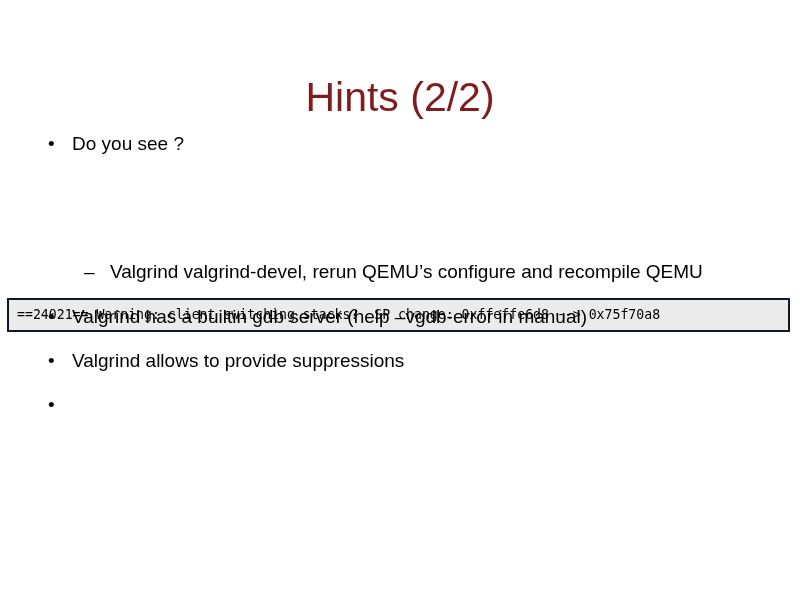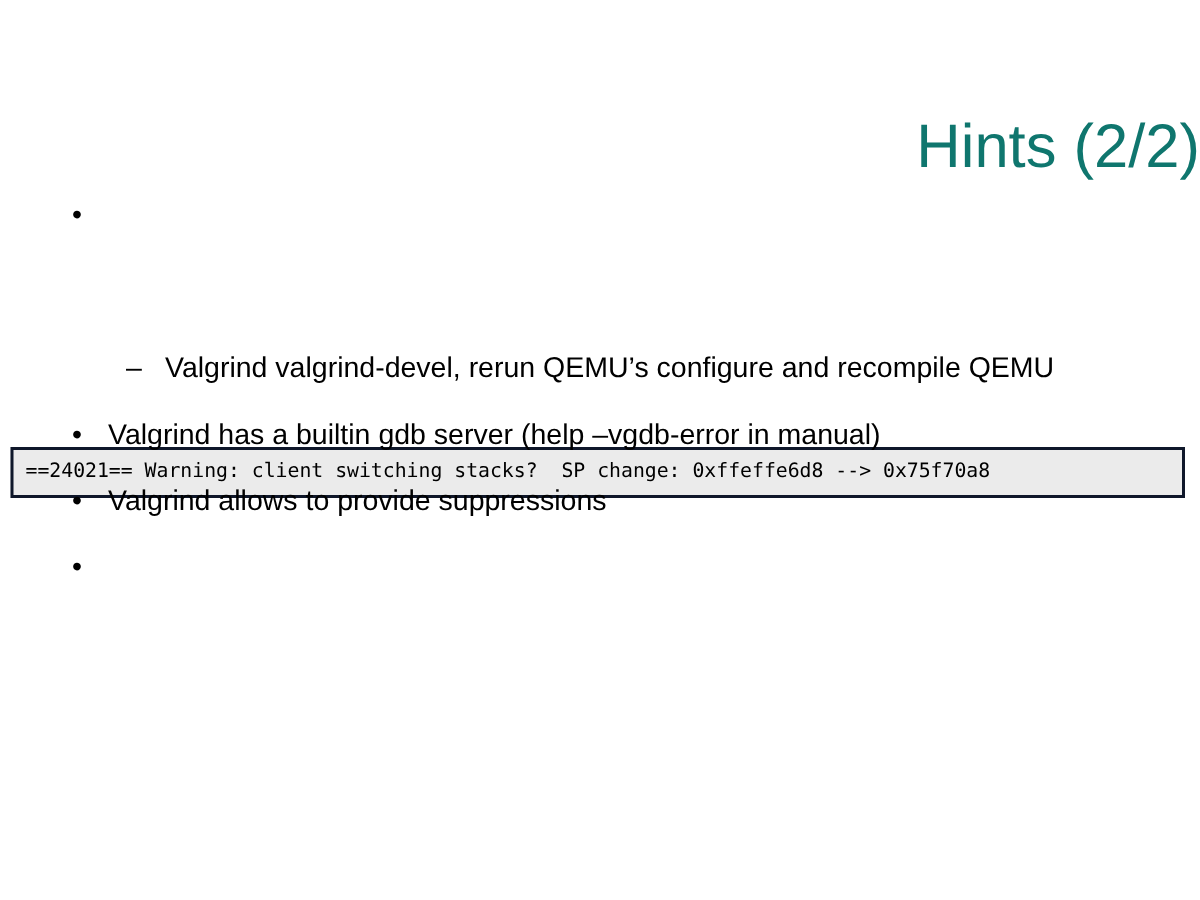--- a/index.html
+++ b/index.html
@@ -19,26 +19,26 @@
     position: relative;
     width: 800px;
     height: 600px;
     background: #ffffff;
   }
   .slide-title {
     position: absolute;
     top: 48px;
     left: 0;
     width: 800px;
-    text-align: right;
+    text-align: center;
     font-size: 41px;
     font-weight: normal;
     line-height: 1.1;
     letter-spacing: 0px;
-    color: #0f766e;
+    color: #7f1d1d;
   }
   .body-area {
     position: absolute;
     top: 131px;
     left: 0;
     width: 800px;
   }
   .bullet-row {
     position: relative;
     display: block;
@@ -92,20 +92,21 @@
 <body>
 
 <div class="slide">
 
   <h1 class="slide-title">Hints (2/2)</h1>
 
   <div class="body-area">
 
     <div class="bullet-row">
       <span class="marker">•</span>
+      <span>Do you see ?</span>
     </div>
 
     <div class="spacer-after-first"></div>
 
     <div class="code-block">
       <div class="code-line">==24021== Warning: client switching stacks?  SP change: 0xffeffe6d8 --&gt; 0x75f70a8</div>
     </div>
 
     <div style="height:86px"></div>
 

